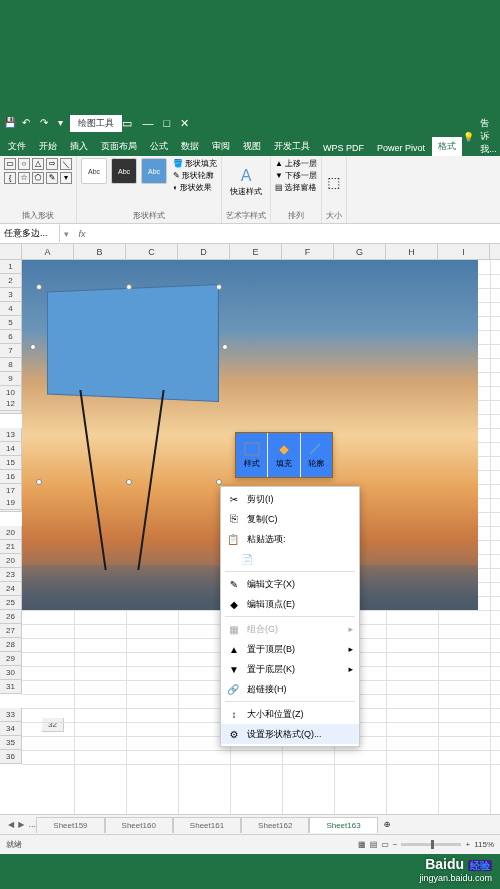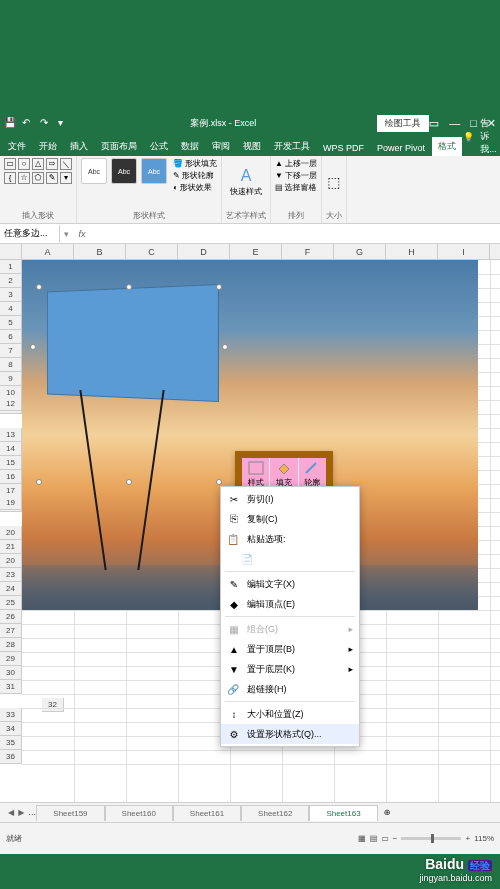--- a/index.html
+++ b/index.html
@@ -40,55 +40,54 @@
 .vline { position: absolute; top: 0; bottom: 0; width: 1px; background: #e0e0e0; }
 .hline { position: absolute; left: 0; right: 0; height: 1px; background: #e0e0e0; }
 .billboard-img { position: absolute; top: 16px; left: 22px; width: 456px; height: 350px; background: linear-gradient(to bottom, #4a7ba8 0%, #6a95b8 20%, #d4a574 35%, #f4d19a 50%, #e8a55c 65%, #c87842 80%, #5a6878 100%); }
 .billboard-img::before { content: ''; position: absolute; bottom: 0; left: 0; right: 0; height: 45px; background: linear-gradient(to bottom, rgba(90,104,120,0.3), #4a5868); }
 .billboard { position: absolute; top: 28px; left: 15px; width: 180px; height: 110px; background: #5b9bd5; border: 1px solid #41719c; transform: perspective(400px) rotateY(-18deg); }
 .tower { position: absolute; top: 130px; left: 60px; width: 80px; height: 180px; }
 .tower::before, .tower::after { content: ''; position: absolute; top: 0; bottom: 0; width: 2px; background: #1a1a1a; }
 .tower::before { left: 10px; transform: skewX(8deg); }
 .tower::after { right: 10px; transform: skewX(-8deg); }
 .selhandle { position: absolute; width: 6px; height: 6px; background: #fff; border: 1px solid #888; border-radius: 50%; z-index: 5; }
-.mini-toolbar { position: absolute; top: 207px; left: 235px; width: 98px; height: 46px; background: #f9a8d4; border: 7px solid #a16207; box-shadow: 0 2px 6px rgba(0,0,0,0.25); display: flex; z-index: 10; }
+.mini-toolbar { position: absolute; top: 188px; left: 235px; width: 98px; height: 46px; background: #3b82f6; border: 1px solid #a16207; box-shadow: 0 2px 6px rgba(0,0,0,0.25); display: flex; z-index: 10; }
 .mini-btn { flex: 1; display: flex; flex-direction: column; align-items: center; justify-content: center; font-size: 8px; gap: 2px; border-right: 1px solid #eee; }
 .mini-btn:last-child { border-right: none; }
 .mini-ico { width: 16px; height: 14px; }
 .context-menu { position: absolute; top: 242px; left: 220px; width: 140px; background: #fff; border: 1px solid #ccc; box-shadow: 0 2px 8px rgba(0,0,0,0.3); z-index: 10; font-size: 9px; padding: 2px 0; }
 .menu-item { display: flex; align-items: center; padding: 3px 6px; gap: 6px; cursor: pointer; }
 .menu-item:hover, .menu-item.hover { background: #e8f0fe; }
 .menu-item .ico { width: 14px; height: 14px; font-size: 10px; display: flex; align-items: center; justify-content: center; }
 .menu-item .txt { flex: 1; white-space: nowrap; }
 .menu-item.disabled { color: #aaa; }
 .menu-sep { height: 1px; background: #e0e0e0; margin: 2px 4px; }
 .sheet-tabs { height: 20px; background: #f3f3f3; border-top: 1px solid #d0d0d0; display: flex; align-items: center; font-size: 8px; padding: 0 4px; gap: 0; }
 .sheet-nav { display: flex; gap: 4px; padding: 0 4px; color: #666; }
 .sheet-tab { padding: 3px 16px; border: 1px solid #ccc; border-bottom: none; background: #fff; color: #217346; }
 .sheet-tab.inactive { background: #f3f3f3; color: #666; }
-.statusbar { height: 32px; background: #f3f3f3; border-top: 1px solid #d0d0d0; display: flex; align-items: center; font-size: 8px; padding: 0 6px; justify-content: space-between; color: #444; }
+.statusbar { height: 20px; background: #f3f3f3; border-top: 1px solid #d0d0d0; display: flex; align-items: center; font-size: 8px; padding: 0 6px; justify-content: space-between; color: #444; }
 .zoom { display: flex; align-items: center; gap: 4px; }
 .zoom .slider { width: 60px; height: 3px; background: #ccc; position: relative; }
 .zoom .slider::after { content: ''; position: absolute; left: 50%; top: -3px; width: 3px; height: 9px; background: #666; }
 .watermark { position: absolute; bottom: 6px; right: 8px; color: #fff; font-size: 9px; text-align: right; z-index: 50; text-shadow: 0 0 3px rgba(0,0,0,0.5); }
 .watermark .logo { font-size: 14px; font-weight: bold; }
 .watermark .logo .jy { font-size: 10px; background: #4c1d95; color: #3385ff; padding: 0 2px; border-radius: 2px; }
 </style>
 </head>
 <body>
 
 <div class="excel-window">
   <div class="titlebar">
     <div class="qat">
       <span>💾</span>
       <span>↶</span>
       <span>↷</span>
       <span>▾</span>
     </div>
-    <div class="title">案例.xlsx - Excel</div>
     <div class="tool-tab">绘图工具</div>
     <div class="ctrls">
       <span>▭</span>
       <span>—</span>
       <span>□</span>
       <span>✕</span>
     </div>
   </div>
 
   <div class="ribbon-tabs">
@@ -230,21 +229,21 @@
         <div class="row-h" style="top: 294px;">20</div>
         <div class="row-h" style="top: 308px;">23</div>
         <div class="row-h" style="top: 322px;">24</div>
         <div class="row-h" style="top: 336px;">25</div>
         <div class="row-h" style="top: 350px;">26</div>
         <div class="row-h" style="top: 364px;">27</div>
         <div class="row-h" style="top: 378px;">28</div>
         <div class="row-h" style="top: 392px;">29</div>
         <div class="row-h" style="top: 406px;">30</div>
         <div class="row-h" style="top: 420px;">31</div>
-        <div class="row-h" style="top: 438px; margin-left: 42px;">32</div>
+        <div class="row-h" style="top: 458px; margin-left: 42px;">32</div>
         <div class="row-h" style="top: 448px;">33</div>
         <div class="row-h" style="top: 462px;">34</div>
         <div class="row-h" style="top: 476px;">35</div>
         <div class="row-h" style="top: 490px;">36</div>
       </div>
     <div class="grid-lines" id="grid-lines">
         <div class="hline" style="top: 14px;"></div>
         <div class="hline" style="top: 28px;"></div>
         <div class="hline" style="top: 42px;"></div>
         <div class="hline" style="top: 56px;"></div>

